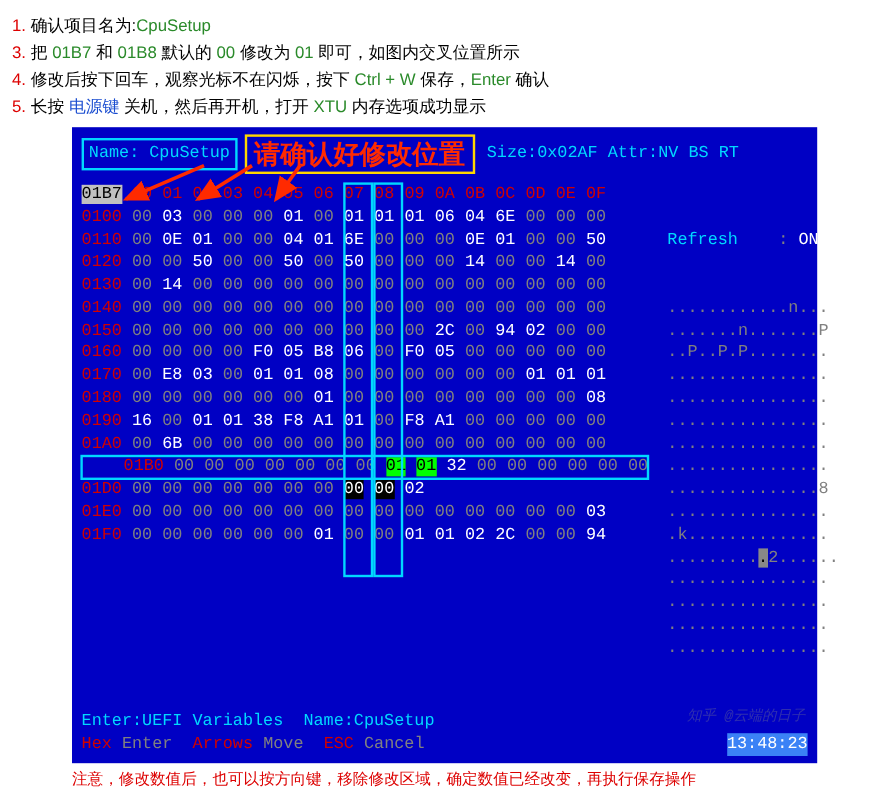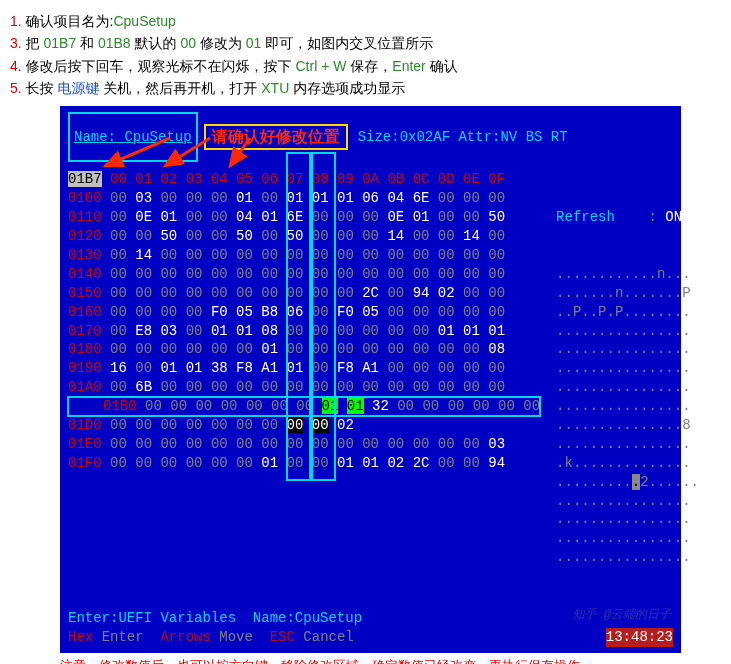--- a/index.html
+++ b/index.html
@@ -2,43 +2,43 @@
 <html><head>
 <meta charset="utf-8">
 <style>
   body { margin:0; padding:10px; font-family: "Microsoft YaHei", Arial, sans-serif; font-size:14px; background:#fff; width:731px; box-sizing:border-box; }
   .instructions { line-height:1.6; margin-bottom:6px; }
   .instructions .num { color:#d00; }
   .instructions .green { color:#2a8a2a; }
   .instructions .blue { color:#1a4dd0; }
   .terminal { background:#0000c4; color:#aaa; font-family:"Courier New", monospace; font-size:14px; padding:6px 8px; position:relative; margin:4px 40px 4px 50px; line-height:1.35; }
   .header-row { display:flex; align-items:center; gap:6px; margin-bottom:8px; position:relative; }
-  .name-box { border:2px solid #00d8ff; padding:14px 4px; color:#00d8ff;text-decoration:underline; }
-  .warn-box { border:2px solid #ffd800; padding:0 6px; color:#ff2a00; font-family:"Microsoft YaHei"; font-size:16px; font-weight:bold; }
+  .name-box { border:2px solid #00d8ff; padding:2px 4px; color:#00d8ff; }
+  .warn-box { border:2px solid #ffd800; padding:0 6px; color:#ff2a00; font-family:"Microsoft YaHei"; font-size:22px; font-weight:bold; }
   .size-txt { color:#00d8ff; margin-left:4px; white-space:nowrap; }
   .arrows { position:absolute; left:30px; top:30px; pointer-events:none; }
   .hex-area { display:flex; gap:10px; }
   .left { }
   .row { white-space:pre; }
   .colhdr { color:#d00000; }
   .addr { color:#d00000; }
   .b0 { color:#808080; }   
   .bw { color:#ffffff; }   
   .sel-addr { background:#c0c0c0; color:#000; }
   .hi-row { outline:2px solid #00d8ff; outline-offset:-1px;padding-left:35px; }
   .edit { color:#000; background:#00ff00; }
   .edit2 { color:#ffff55; background:#004400; }
   .sidebar { color:#00d8ff; padding-left:6px; white-space:pre; }
   .sb-grey { color:#808080; }
   .sb-on { color:#fff; }
   .footer1 { color:#00d8ff; margin-top:4px; white-space:pre; }
   .footer2 { white-space:pre; }
   .footer2 .r { color:#d00000; }
   .footer2 .g { color:#808080; }
-  .footer2 .t { color:#fff; background:#b91c1c; }
+  .footer2 .t { color:#fff; background:#3b82f6; }
   .col-box { position:absolute; border:2px solid #00d8ff; pointer-events:none; }
   .note { color:#d00; font-size:13px; margin:4px 0 0 50px; }
   .watermark { position:absolute; right:10px; bottom:30px; color:#888; opacity:.35; font-size:12px; font-style:italic; }
 </style>
 </head>
 <body>
 
 <div class="instructions" id="instr">
     <div><span class="num">1. </span><span>确认项目名为:</span><span class="green">CpuSetup</span></div>
     <div><span class="num">3. </span><span>把 </span><span class="green">01B7</span><span> 和 </span><span class="green">01B8</span><span> 默认的 </span><span class="green">00</span><span> 修改为 </span><span class="green">01</span><span> 即可，如图内交叉位置所示</span></div>

